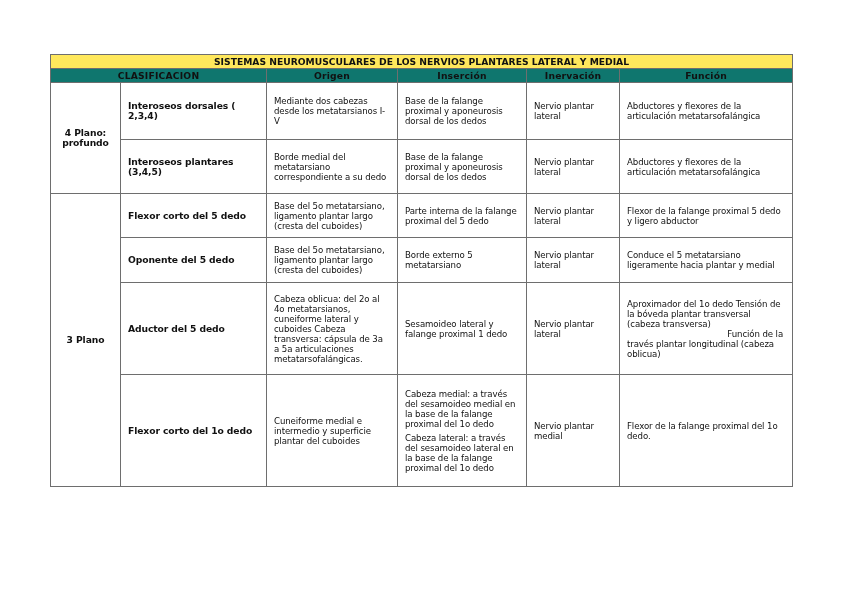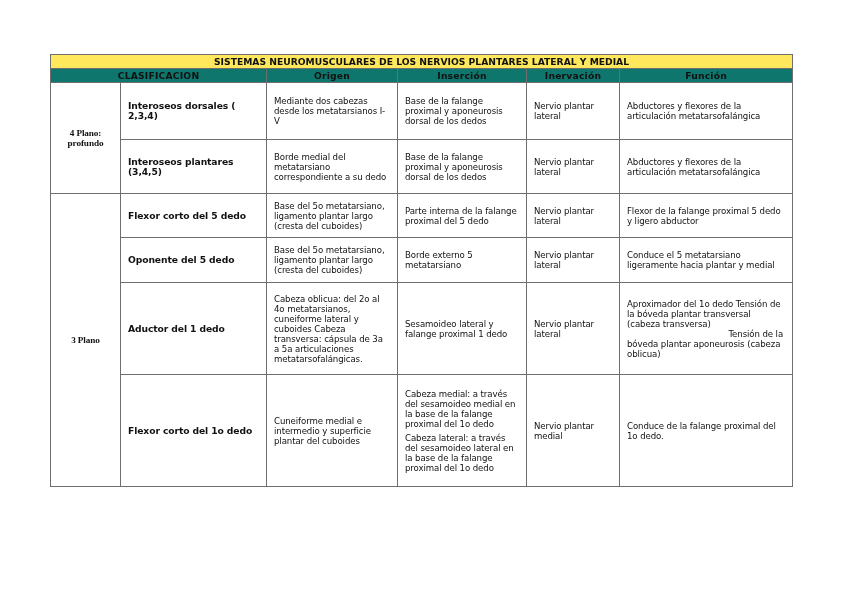--- a/index.html
+++ b/index.html
@@ -6,21 +6,21 @@
   body { width: 848px; height: 599px; position: relative; overflow: hidden;
          font-family: "DejaVu Sans", sans-serif; color: #111; }
   table { position: absolute; left: 50px; top: 54px; width: 742px;
           border-collapse: collapse; table-layout: fixed; }
   td { border: 1px solid #6e6e6e; font-size: 8.6px; line-height: 10px;
        padding: 0 7px; vertical-align: middle; letter-spacing: -0.1px; }
   .title { background: #ffe85c; font-weight: bold; text-align: center;
            font-size: 9.2px; height: 13px; letter-spacing: 0; }
   .head { background: #0f766e; font-weight: bold; text-align: center;
           font-size: 9.2px; height: 13px; letter-spacing: 0.2px; }
-  .plano { font-weight: bold; text-align: center; font-size: 9.2px; font-family: Liberation Serif, serif; }
+  .plano { font-weight: bold; text-align: center; font-size: 9.2px; }
   .muscle { font-weight: bold; font-size: 9.2px; }
   .muscle.left { text-align: left; margin-left: 32px; }
   .para { display: block; }
   .para + .para { margin-top: 4px; }
   .indent { display: block; text-align: right; padding-right: 2px; }
 </style>
 </head>
 <body>
 
 <table>
@@ -69,34 +69,34 @@
     <td>Flexor de la falange proximal 5 dedo y ligero abductor</td>
   </tr>
   <tr style="height:45px">
     <td class="muscle">Oponente del 5 dedo</td>
     <td>Base del 5o metatarsiano, ligamento plantar largo (cresta del cuboides)</td>
     <td>Borde externo 5 metatarsiano</td>
     <td>Nervio plantar lateral</td>
     <td>Conduce el 5 metatarsiano ligeramente hacia plantar y medial</td>
   </tr>
   <tr style="height:92px">
-    <td class="muscle">Aductor del 1 dedo</td>
+    <td class="muscle">Aductor del 5 dedo</td>
     <td>Cabeza oblicua: del 2o al 4o metatarsianos, cuneiforme lateral y cuboides Cabeza transversa: cápsula de 3a a 5a articulaciones metatarsofalángicas.</td>
     <td>Sesamoideo lateral y falange proximal 1 dedo</td>
     <td>Nervio plantar lateral</td>
     <td>
       <span class="para">Aproximador del 1o dedo Tensión de la bóveda plantar transversal (cabeza transversa)</span>
-      <span class="indent">Tensión de la</span>
-      <span class="para" style="margin-top:0">bóveda plantar aponeurosis (cabeza oblicua)</span>
+      <span class="indent">Función de la</span>
+      <span class="para" style="margin-top:0">través plantar longitudinal (cabeza oblicua)</span>
     </td>
   </tr>
   <tr style="height:112px">
     <td class="muscle">Flexor corto del 1o dedo</td>
     <td>Cuneiforme medial e intermedio y superficie plantar del cuboides</td>
     <td>
       <span class="para">Cabeza medial: a través del sesamoideo medial en la base de la falange proximal del 1o dedo</span>
       <span class="para">Cabeza lateral: a través del sesamoideo lateral en la base de la falange proximal del 1o dedo</span>
     </td>
     <td>Nervio plantar medial</td>
-    <td>Conduce de la falange proximal del 1o dedo.</td>
+    <td>Flexor de la falange proximal del 1o dedo.</td>
   </tr>
 </tbody>
   </table>
 
 </body></html>

